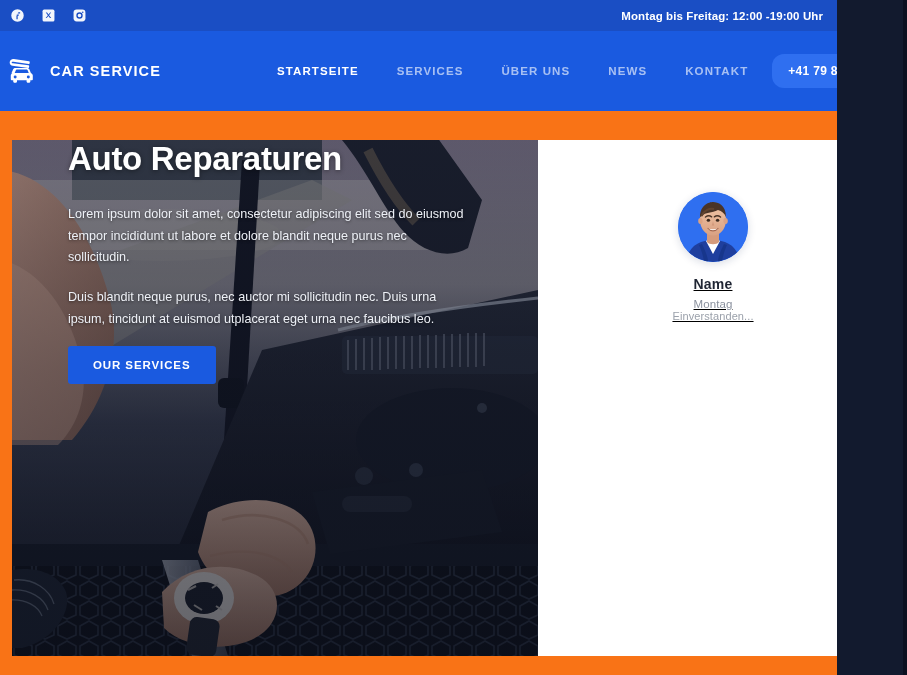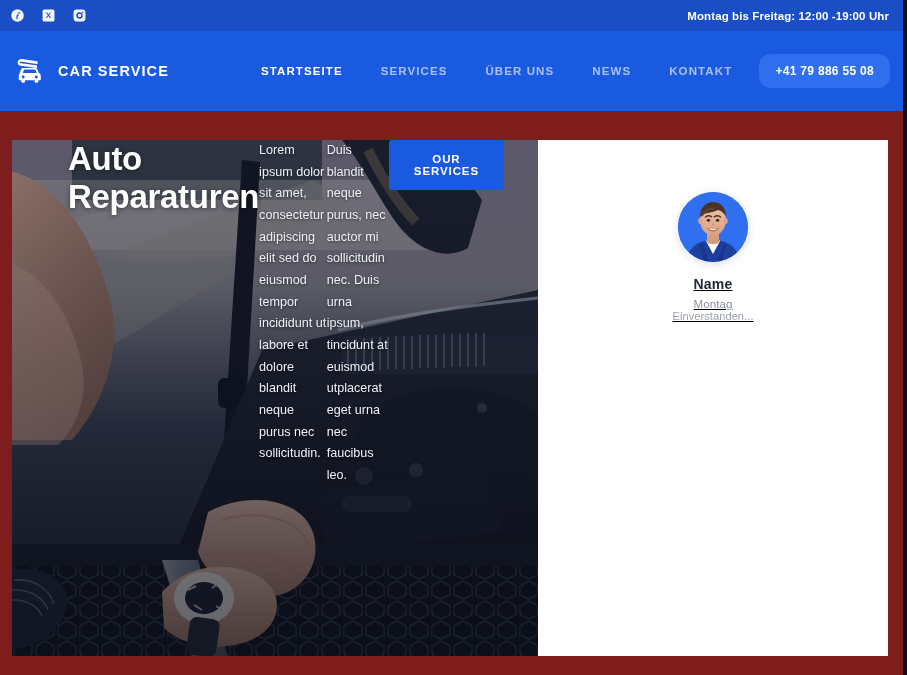--- a/index.html
+++ b/index.html
@@ -5,39 +5,39 @@
   html,body{margin:0;padding:0;}
   body{
     width:907px;height:675px;overflow:hidden;
     background:#0c1020;
     font-family:"Liberation Sans", sans-serif;
     -webkit-font-smoothing:antialiased;
   }
   .viewport{position:relative;width:907px;height:675px;overflow:hidden;background:#121a2e;}
 
   
-  .page{position:absolute;left:0;top:0;width:903px;height:675px;background:#7f1d1d;overflow:hidden;}
+  .page{position:absolute;left:0;top:0;width:837px;height:675px;background:#f97316;overflow:hidden;}
 
   
   .topbar{
     position:relative;height:31px;background:#1a4ec4;
     display:flex;align-items:center;justify-content:space-between;
     padding:0 14px 0 10px;box-sizing:border-box;
   }
   .socials{display:flex;align-items:center;gap:16px;}
   .soc{width:15px;height:15px;display:flex;align-items:center;justify-content:center;color:#ffffff;opacity:.95;cursor:pointer;}
   .soc svg{display:block;}
   .hours{
     color:#ffffff;font-size:11.5px;font-weight:700;letter-spacing:.1px;white-space:nowrap;
   }
 
   
   .header{
     position:relative;height:80px;background:#1a5ae0;
-    display:flex;align-items:center;padding:0 13px;box-sizing:border-box;
+    display:flex;align-items:center;padding:0 5px;box-sizing:border-box;gap:24px;
   }
   .brand{display:flex;align-items:center;gap:11px;cursor:pointer;}
   .brand-mark{width:34px;height:30px;position:relative;}
   .brand-name{
     color:#ffffff;font-size:14.5px;font-weight:700;letter-spacing:1.1px;white-space:nowrap;
   }
   .nav{
     display:flex;align-items:center;gap:38px;
     margin-left:92px;
   }
@@ -60,31 +60,31 @@
     display:flex;background:#ffffff;
   }
   .hero-left{
     position:relative;width:526px;height:516px;overflow:hidden;background:#1b2233;
   }
   .hero-photo{position:absolute;inset:0;overflow:hidden;}
   .hero-photo svg{position:absolute;inset:0;width:100%;height:100%;display:block;}
   .hero-tint{position:absolute;inset:0;background:linear-gradient(180deg,rgba(18,24,44,.30) 0%,rgba(14,18,34,.46) 45%,rgba(10,14,28,.60) 100%);}
   .hero-content{
     position:absolute;left:56px;top:0;right:34px;bottom:0;
-    display:flex;flex-direction:row;
+    display:flex;flex-direction:column;
   }
   .hero-title{
     color:#ffffff;font-size:33px;font-weight:700;letter-spacing:-.3px;margin:0 0 26px 0;
     text-shadow:0 1px 5px rgba(0,0,0,.45);
   }
   .hero-p{
     color:#eef1f7;font-size:12.6px;line-height:1.72;margin:0 0 18px 0;max-width:400px;
     text-shadow:0 1px 3px rgba(0,0,0,.5);
   }
-  .hero-p.second{margin-bottom:32px;}
+  .hero-p.second{margin-bottom:16px;}
   .services-btn{
     align-self:flex-start;background:#1a5ae0;color:#ffffff;
     font-size:11.5px;font-weight:700;letter-spacing:.9px;
     padding:13px 25px;border:none;border-radius:3px;cursor:pointer;font-family:inherit;
   }
 
   
   .hero-right{
     flex:1;background:#ffffff;padding:52px 52px 0 52px;box-sizing:border-box;
     display:flex;flex-direction:column;align-items:center;text-decoration:underline;

